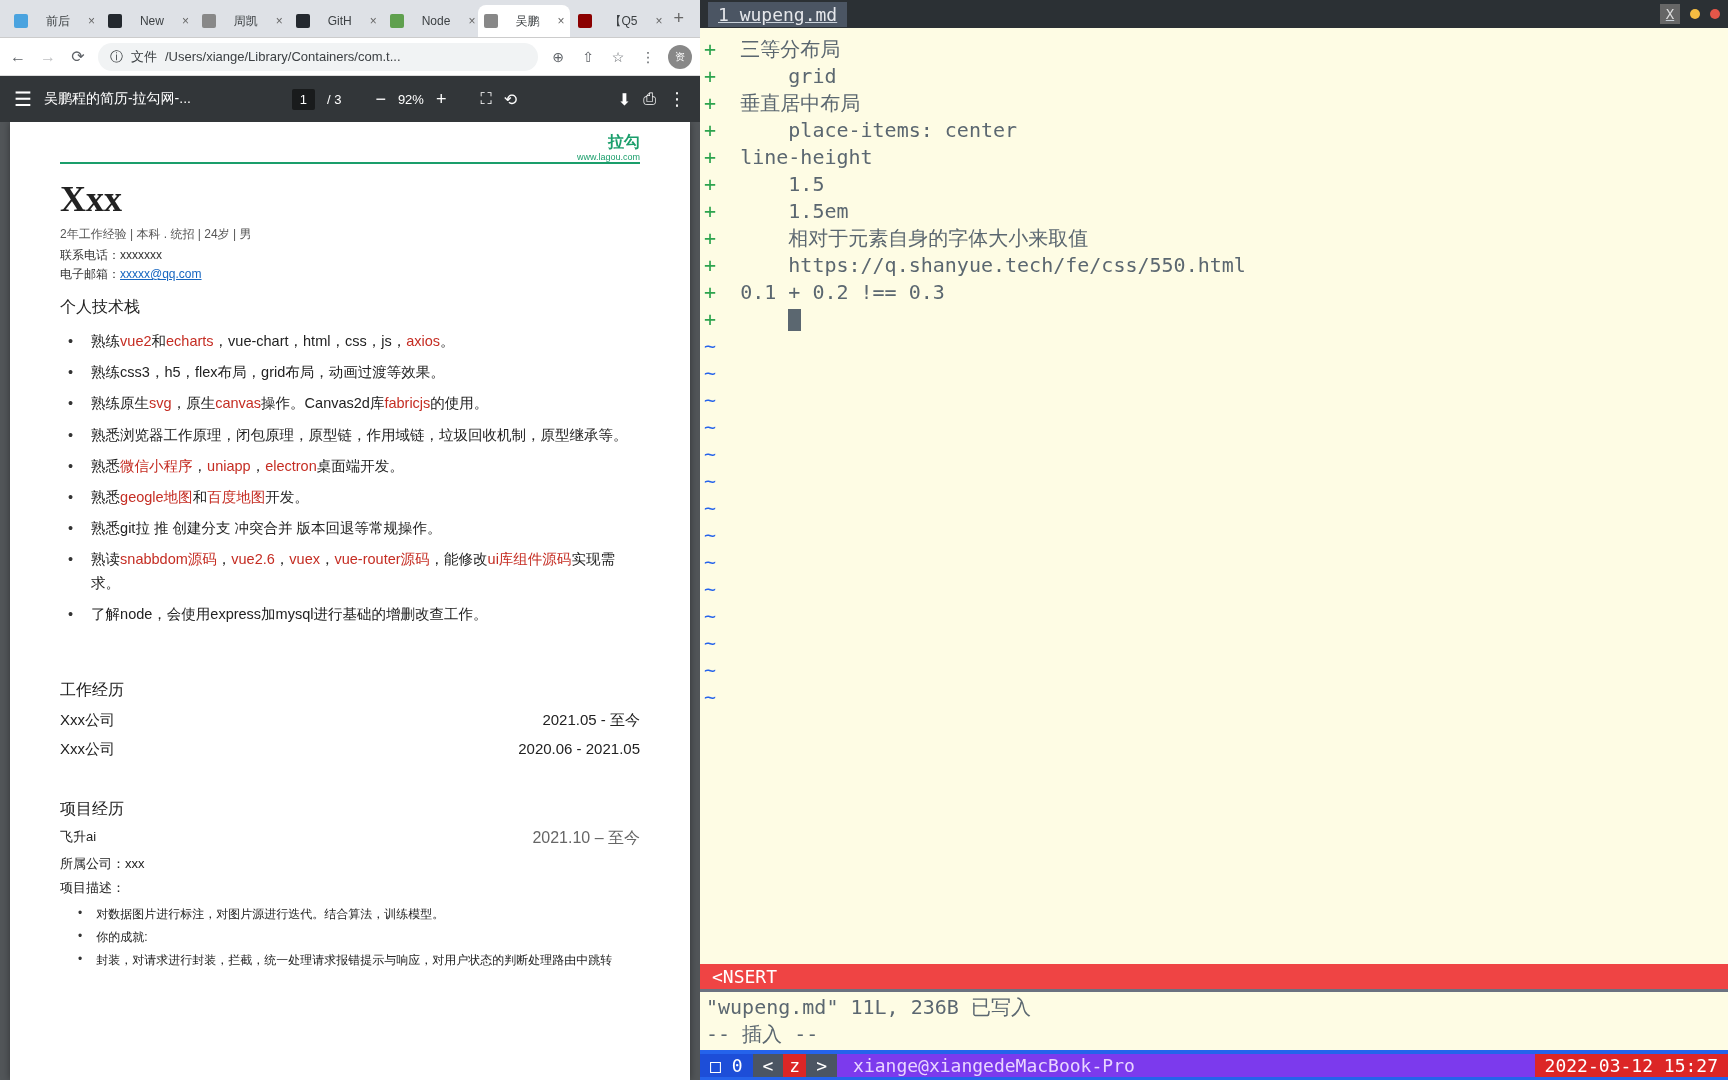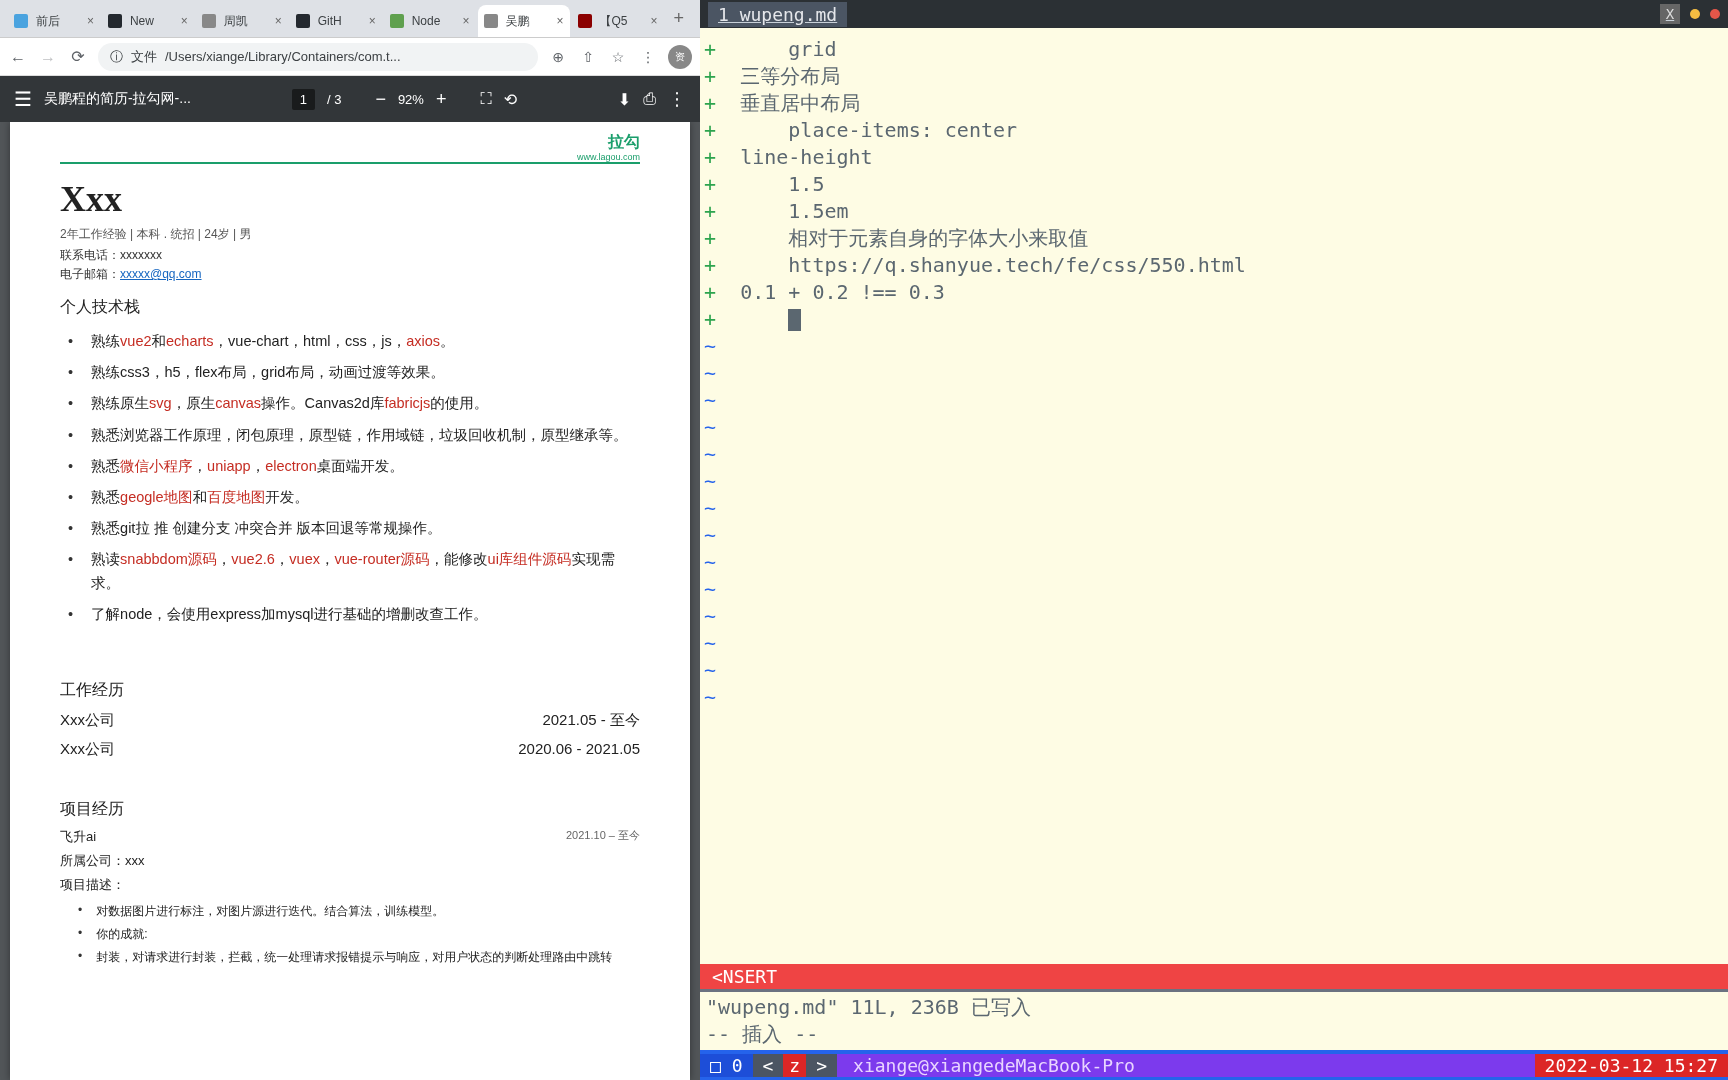--- a/index.html
+++ b/index.html
@@ -2,21 +2,21 @@
 <html><head>
 <meta charset="utf-8">
 <style>
 * { margin: 0; padding: 0; box-sizing: border-box; }
 body { font-family: -apple-system, sans-serif; width: 1728px; height: 1080px; display: flex; background: #000; }
 .left-pane { width: 700px; height: 100%; display: flex; flex-direction: column; background: #fff; }
 .right-pane { flex: 1; height: 100%; display: flex; flex-direction: column; background: #fefce4; }
 
 
 .tab-strip { height: 38px; background: #dee1e6; display: flex; align-items: flex-end; padding: 0 8px; gap: 2px; border-bottom: 1px solid #ccc; }
-.tab { height: 32px; padding: 0 6px; display: flex; align-items: center; gap: 8px; font-size: 12px; color: #3c4043; border-radius: 8px 8px 0 0; cursor: pointer; flex: 1; max-width: 100px; overflow: hidden; white-space: nowrap; }
+.tab { height: 32px; padding: 0 6px; display: flex; align-items: center; gap: 18px; font-size: 12px; color: #3c4043; border-radius: 8px 8px 0 0; cursor: pointer; flex: 1; max-width: 100px; overflow: hidden; white-space: nowrap; }
 .tab.active { background: #fff; }
 .tab-favicon { width: 14px; height: 14px; border-radius: 2px; flex-shrink: 0; }
 .tab-close { font-size: 12px; color: #666; margin-left: auto; }
 .new-tab { font-size: 18px; color: #666; padding: 0 8px; align-self: center; }
 
 
 .address-bar { height: 38px; background: #fff; display: flex; align-items: center; padding: 0 8px; gap: 10px; border-bottom: 1px solid #ddd; }
 .nav-btn { width: 20px; height: 20px; display: flex; align-items: center; justify-content: center; color: #5f6368; cursor: pointer; font-size: 16px; }
 .url-box { flex: 1; height: 28px; background: #f1f3f4; border-radius: 14px; display: flex; align-items: center; padding: 0 12px; gap: 8px; font-size: 13px; color: #3c4043; overflow: hidden; }
 .ext-icon { width: 20px; height: 20px; color: #5f6368; font-size: 14px; display:flex; align-items:center; justify-content:center; }
@@ -44,21 +44,21 @@
 .meta { font-size: 12px; color: #555; margin-bottom: 4px; }
 .contact { font-size: 12px; color: #333; margin-bottom: 2px; }
 .email-link { color: #1565c0; text-decoration: underline; }
 .sec-h { font-size: 16px; margin: 14px 0 8px 0; }
 .skills { list-style: none; padding-left: 0; }
 .skills li { padding: 4px 0; font-size: 14.5px; line-height: 1.6; display: flex; }
 .skills li::before { content: "•"; margin: 0 18px 0 8px; color: #333; }
 .red { color: #c52d23; }
 .job-row { display: flex; justify-content: space-between; margin: 10px 0; font-size: 15px; }
 .proj-title { display: flex; justify-content: space-between; margin: 0 0 4px 0; font-size: 13px; gap: 32px; }
-.proj-date { font-size: 11px; color: #666; }
+.proj-date { font-size: 16px; color: #666; }
 .proj-label { font-size: 13px; margin: 6px 0; }
 .proj-bullets { list-style: none; padding-left: 0; }
 .proj-bullets li { padding: 3px 0; font-size: 12px; display: flex; }
 .proj-bullets li::before { content: "•"; margin: 0 14px 0 18px; color: #333; }
 
 
 .term-title { height: 28px; background: #2b3034; color: #c9d1d9; display: flex; align-items: center; padding: 0 8px; font-family: "Menlo", monospace; font-size: 18px; text-decoration: underline; }
 .term-title-right { margin-left: auto; display: flex; gap: 10px; align-items: center; }
 .win-x { background: #666; color: #ddd; width: 20px; height: 20px; display: flex; align-items: center; justify-content: center; font-size: 14px; }
 .dot-y { width: 10px; height: 10px; border-radius: 50%; background: #f5bd42; }
@@ -240,22 +240,22 @@
 <div class="right-pane">
   <div class="term-title">
     <span style="background:#4b5563;color:#e5e7eb;padding:2px 10px">1 wupeng.md</span>
     <div class="term-title-right">
       <div class="win-x">X</div>
       <div class="dot-y"></div>
       <div class="dot-r"></div>
     </div>
   </div>
   <div class="term-body" id="termbody">
+      <div class="tline"><span class="plus">+</span>  三等分布局</div>
       <div class="tline"><span class="plus">+</span>      grid</div>
-      <div class="tline"><span class="plus">+</span>  三等分布局</div>
       <div class="tline"><span class="plus">+</span>  垂直居中布局</div>
       <div class="tline"><span class="plus">+</span>      place-items: center</div>
       <div class="tline"><span class="plus">+</span>  line-height</div>
       <div class="tline"><span class="plus">+</span>      1.5</div>
       <div class="tline"><span class="plus">+</span>      1.5em</div>
       <div class="tline"><span class="plus">+</span>      相对于元素自身的字体大小来取值</div>
       <div class="tline"><span class="plus">+</span>      https://q.shanyue.tech/fe/css/550.html</div>
       <div class="tline"><span class="plus">+</span>  0.1 + 0.2 !== 0.3</div>
       <div class="tline"><span class="plus">+</span>      <span class="cursor"></span></div>
       <div class="tline tilde">~</div>

